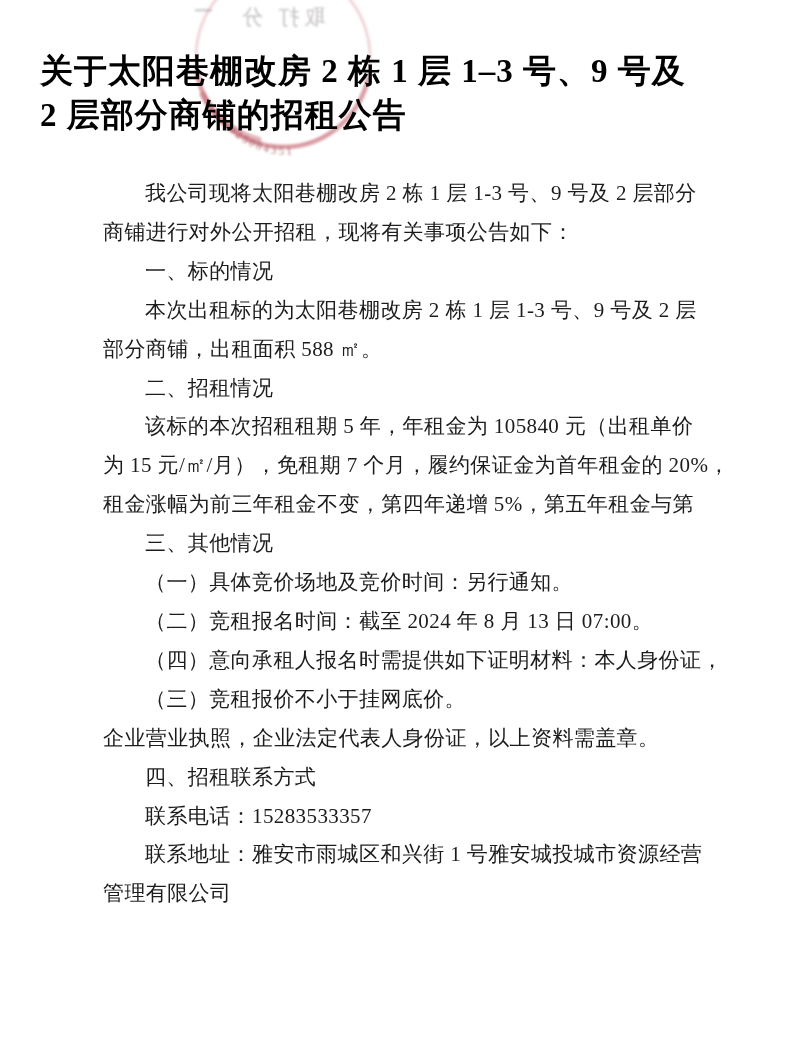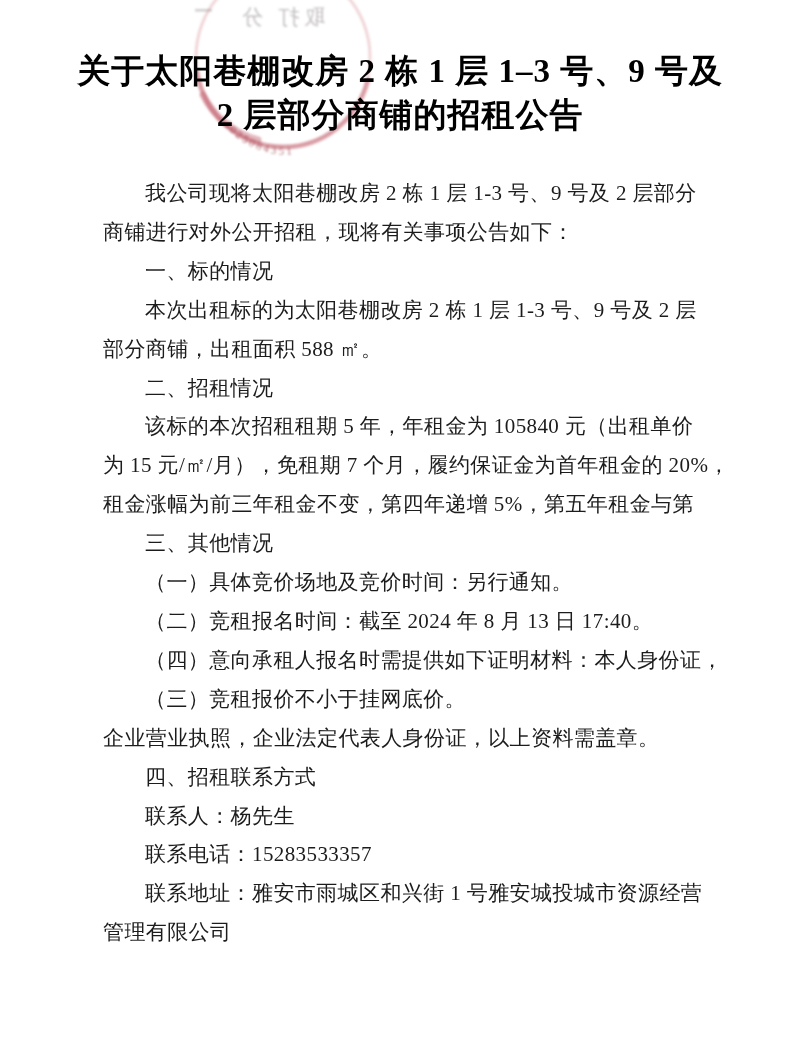--- a/index.html
+++ b/index.html
@@ -10,21 +10,21 @@
     overflow:hidden;
     font-family:"Liberation Serif","DejaVu Serif",serif;
     color:#1c1c1c;
   }
   .stamp{
     position:absolute;left:183px;top:0;z-index:0;
   }
   .content{position:relative;z-index:1;}
   .title{
     margin:49px 40px 0 40px;
-    text-align:center;
+    text-align:left;
     font-weight:700;
     font-size:33px;
     line-height:44px;
     color:#000;
     letter-spacing:1px;
   }
   .title-line{white-space:nowrap;}
   .doc-body{
     margin:37px 60px 0 103px;
     font-size:21px;
@@ -70,25 +70,24 @@
         <div class="line">商铺进行对外公开招租，现将有关事项公告如下：</div>
         <div class="line indent">一、标的情况</div>
         <div class="line indent">本次出租标的为太阳巷棚改房 2 栋 1 层 1-3 号、9 号及 2 层</div>
         <div class="line">部分商铺，出租面积 588 ㎡。</div>
         <div class="line indent">二、招租情况</div>
         <div class="line indent">该标的本次招租租期 5 年，年租金为 105840 元（出租单价</div>
         <div class="line">为 15 元/㎡/月），免租期 7 个月，履约保证金为首年租金的 20%，</div>
         <div class="line">租金涨幅为前三年租金不变，第四年递增 5%，第五年租金与第</div>
         <div class="line indent">三、其他情况</div>
         <div class="line indent">（一）具体竞价场地及竞价时间：另行通知。</div>
-        <div class="line indent">（二）竞租报名时间：截至 2024 年 8 月 13 日 17:40。</div>
+        <div class="line indent">（二）竞租报名时间：截至 2024 年 8 月 13 日 07:00。</div>
         <div class="line indent">（四）意向承租人报名时需提供如下证明材料：本人身份证，</div>
         <div class="line indent">（三）竞租报价不小于挂网底价。</div>
         <div class="line">企业营业执照，企业法定代表人身份证，以上资料需盖章。</div>
         <div class="line indent">四、招租联系方式</div>
-        <div class="line indent">联系人：杨先生</div>
         <div class="line indent">联系电话：15283533357</div>
         <div class="line indent">联系地址：雅安市雨城区和兴街 1 号雅安城投城市资源经营</div>
         <div class="line">管理有限公司</div>
       </div>
   </div>
 
 </div>
 
 </body></html>

